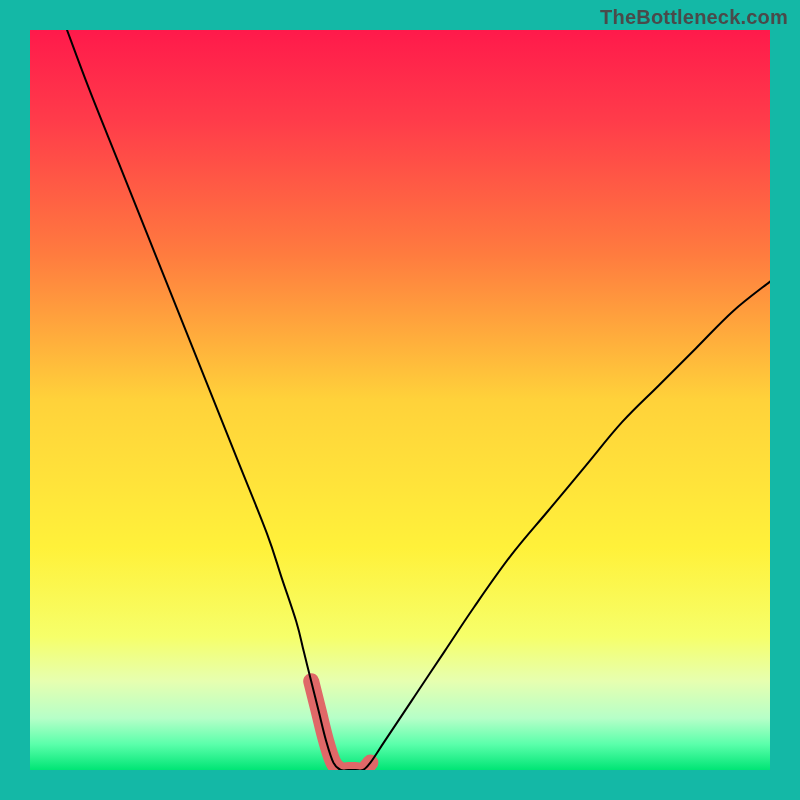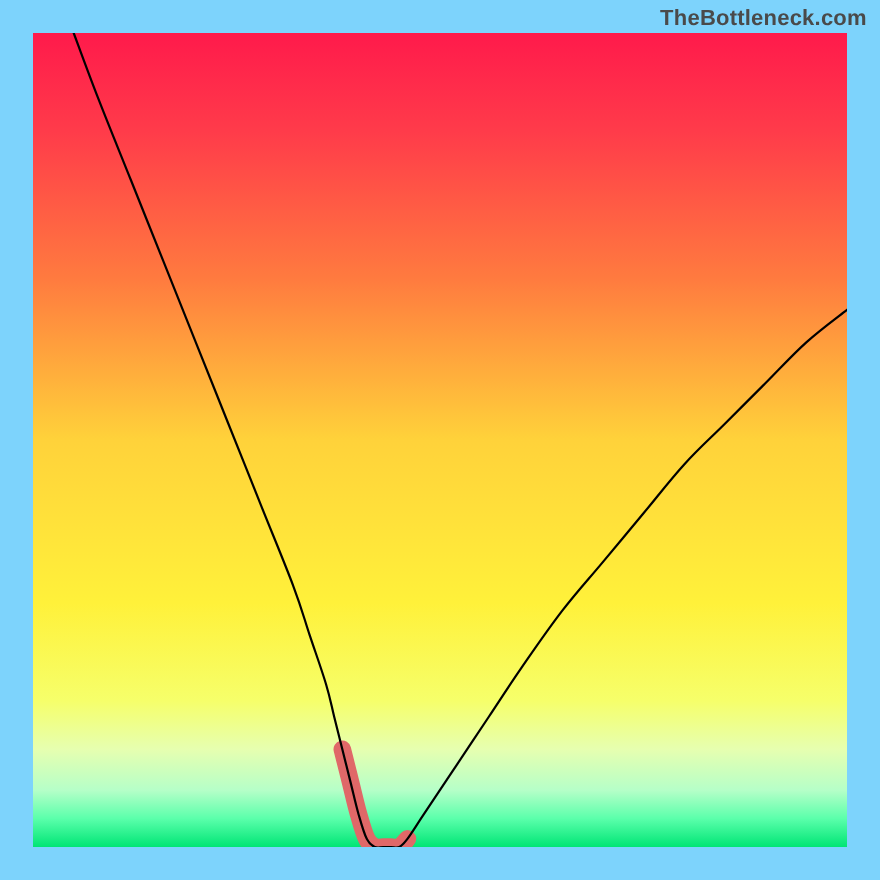--- a/index.html
+++ b/index.html
@@ -8,21 +8,21 @@
     width: 800px;
     height: 800px;
     overflow: hidden;
     background: #000;
     font-family: Arial, Helvetica, sans-serif;
   }
   .frame {
     position: relative;
     width: 800px;
     height: 800px;
-    background: #7dd3fc;
+    background: #14b8a6;
   }
   .plot {
     position: absolute;
     left: 30px;
     top: 30px;
     width: 740px;
     height: 740px;
     overflow: hidden;
   }
   .watermark {

